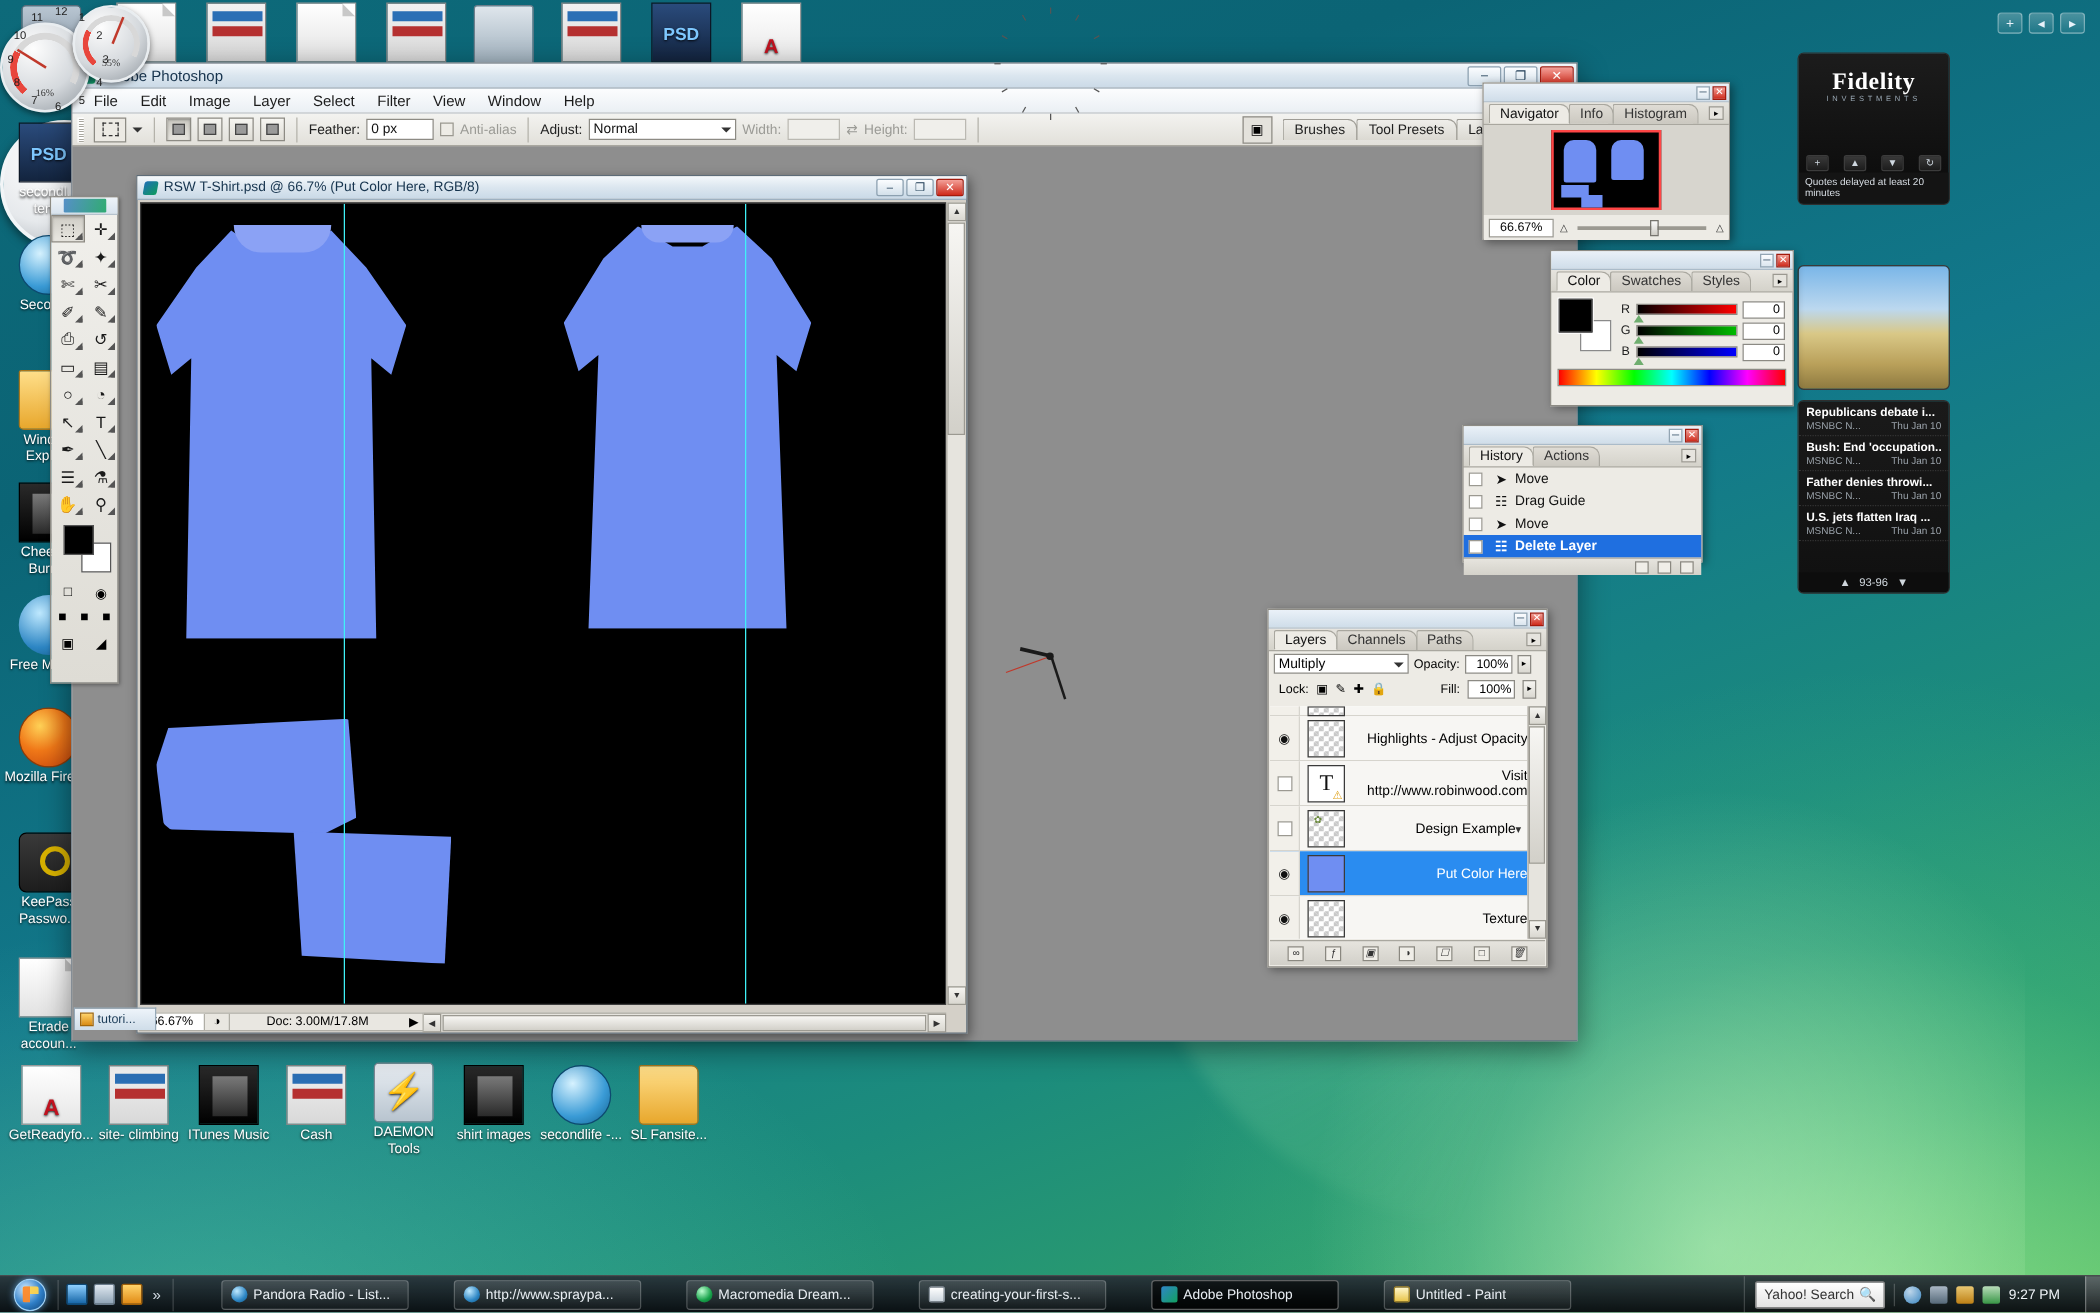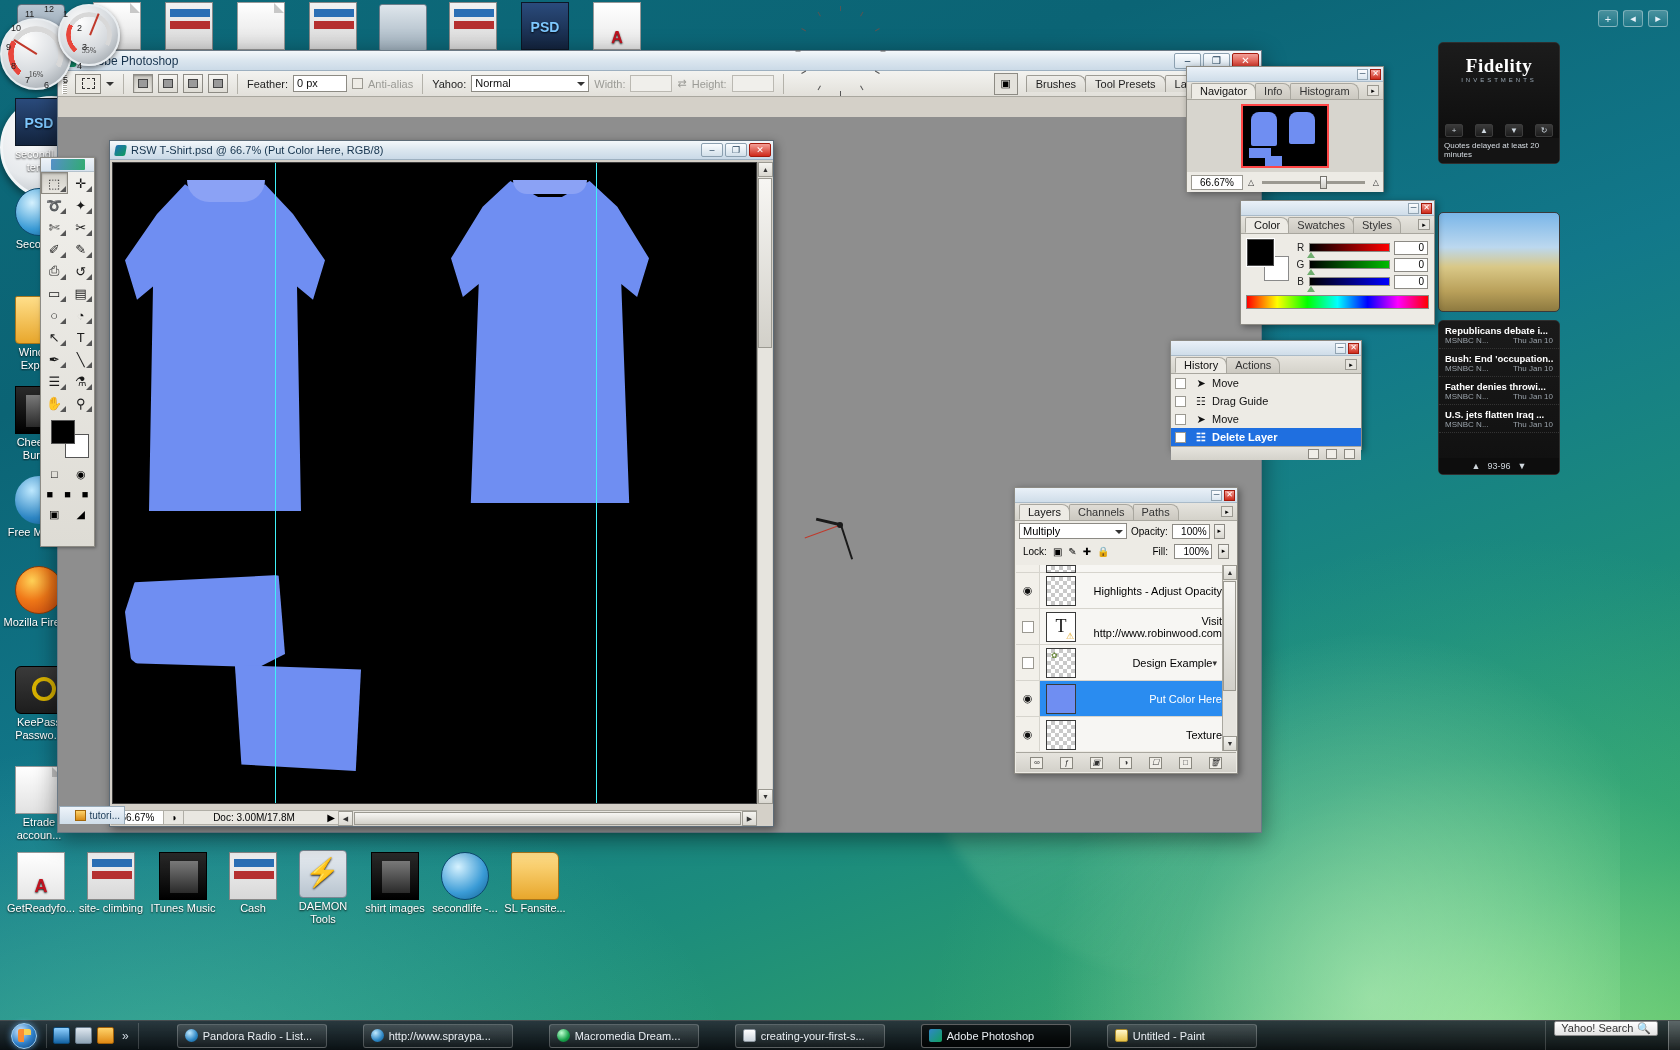--- a/index.html
+++ b/index.html
@@ -339,39 +339,39 @@
           border:1px solid rgba(255,255,255,.22); white-space:nowrap; overflow:hidden;margin-left:32px;}
   .task.active { background:linear-gradient(rgba(0,0,0,.55),rgba(0,0,0,.78));
                  border-color:rgba(255,255,255,.35);}
   .tico { width:13px;height:13px; flex:none; border-radius:2px;}
   .tico.ie { border-radius:50%; background:radial-gradient(circle at 35% 30%,#bfe9ff,#2d86c4 60%,#10537f);}
   .tico.mm { border-radius:50%; background:radial-gradient(circle at 35% 30%,#bfffd2,#17a24a 60%,#0a5c2b);}
   .tico.np { background:linear-gradient(#ffffff,#cdd6de); border:1px solid #8a949d;}
   .tico.ps { background:linear-gradient(135deg,#2f86c9,#11a05e);}
   .tico.pt { background:linear-gradient(#fff7cc,#e8c44a); border:1px solid #a8892b;}
   #tray { display:flex; align-items:center; gap:7px; padding:0 8px; height:30px;
-          border-left:1px solid rgba(255,255,255,.18);flex-direction:column;}
+          border-left:1px solid rgba(255,255,255,.18);}
   .tray-sep { width:1px;height:18px;background:rgba(255,255,255,.2);}
   #ysearch { display:flex; align-items:center; gap:4px; height:22px; padding:0 6px;
              background:linear-gradient(#ffffff,#e3e3e3); border:1px solid #8b8b8b; border-radius:2px;
              font-size:11px; color:#333;}
   .tray-ico { width:14px;height:14px; border-radius:2px; opacity:.9;}
   .ti1 { background:linear-gradient(#b9c7d5,#5d7183);}
   .ti2 { border-radius:50%; background:radial-gradient(circle at 35% 30%,#cfe9ff,#3b8fd0);}
   .ti3 { background:linear-gradient(#ffd87a,#d08b14);}
   .ti4 { background:linear-gradient(#c9f0c9,#3ca34a);}
   #clock-tray { color:#eef3f7; font-size:11px; padding-right:10px;}
   #show-desktop { width:12px; height:30px; margin-left:2px;
                   background:linear-gradient(rgba(255,255,255,.22),rgba(255,255,255,.06));
                   border-left:1px solid rgba(255,255,255,.3);}
 
   .tut-tab { position:absolute; left:59px; top:806px; width:66px; height:18px;
              background:linear-gradient(#eef4fa,#cfdde9); border:1px solid #96a9b8;
              border-bottom:none; display:flex; align-items:center; gap:3px; padding:0 4px;
-             font-size:10px; color:#1c3c58; z-index:25;justify-content:flex-end;}
+             font-size:10px; color:#1c3c58; z-index:25;}
   .tut-ico { width:11px;height:11px; background:linear-gradient(#ffd36a,#d98c16); border:1px solid #a2680d;}
 
   .topright-ctl { position:absolute; right:12px; top:10px; display:flex; gap:5px; z-index:5;}
   .trc { width:20px;height:17px; border-radius:3px; color:#e8f2fa; font-size:11px;
          background:linear-gradient(rgba(255,255,255,.25),rgba(255,255,255,.07));
          border:1px solid rgba(255,255,255,.35);
          display:flex;align-items:center;justify-content:center;}
 </style>
 </head>
 <body>
@@ -492,20 +492,31 @@
 
 <div id="ps-window">
   <div class="ps-titlebar">
     <div class="ps-logo"></div>
     <div class="ps-title-txt">Adobe Photoshop</div>
     <div class="winbtn">–</div>
     <div class="winbtn">❐</div>
     <div class="winbtn close">✕</div>
   </div>
 
+  <div class="ps-menubar" id="ps-menubar">
+      <span>File</span>
+      <span>Edit</span>
+      <span>Image</span>
+      <span>Layer</span>
+      <span>Select</span>
+      <span>Filter</span>
+      <span>View</span>
+      <span>Window</span>
+      <span>Help</span>
+    </div>
 
   <div class="ps-optbar">
     <div class="grip"></div>
     <div class="opt-toolicon">
         <span class="marq"></span>
       </div>
     <div class="tri-dn"></div>
     <div class="opt-sep"></div>
     <div class="selbtn on">
         <span class="sq"></span>
@@ -518,21 +529,21 @@
       </div>
     <div class="selbtn">
         <span class="sq"></span>
       </div>
     <div class="opt-sep"></div>
     <span class="opt-lab">Feather:</span>
     <span class="opt-input" style="width:54px">0 px</span>
     <span class="chkbox"></span>
     <span class="opt-lab dim">Anti-alias</span>
     <div class="opt-sep"></div>
-    <span class="opt-lab">Yahoo:</span>
+    <span class="opt-lab">Adjust:</span>
     <span class="opt-select" style="width:118px">Normal</span>
     <span class="opt-lab dim">Width:</span>
     <span class="opt-input dim" style="width:42px"></span>
     <span class="opt-lab dim">⇄</span>
     <span class="opt-lab dim">Height:</span>
     <span class="opt-input dim" style="width:42px"></span>
     <div class="opt-sep"></div>
     <div class="palwell">
       <div class="palwell-icon">▣</div>
       <div id="palwell-tabs" style="display:flex">

